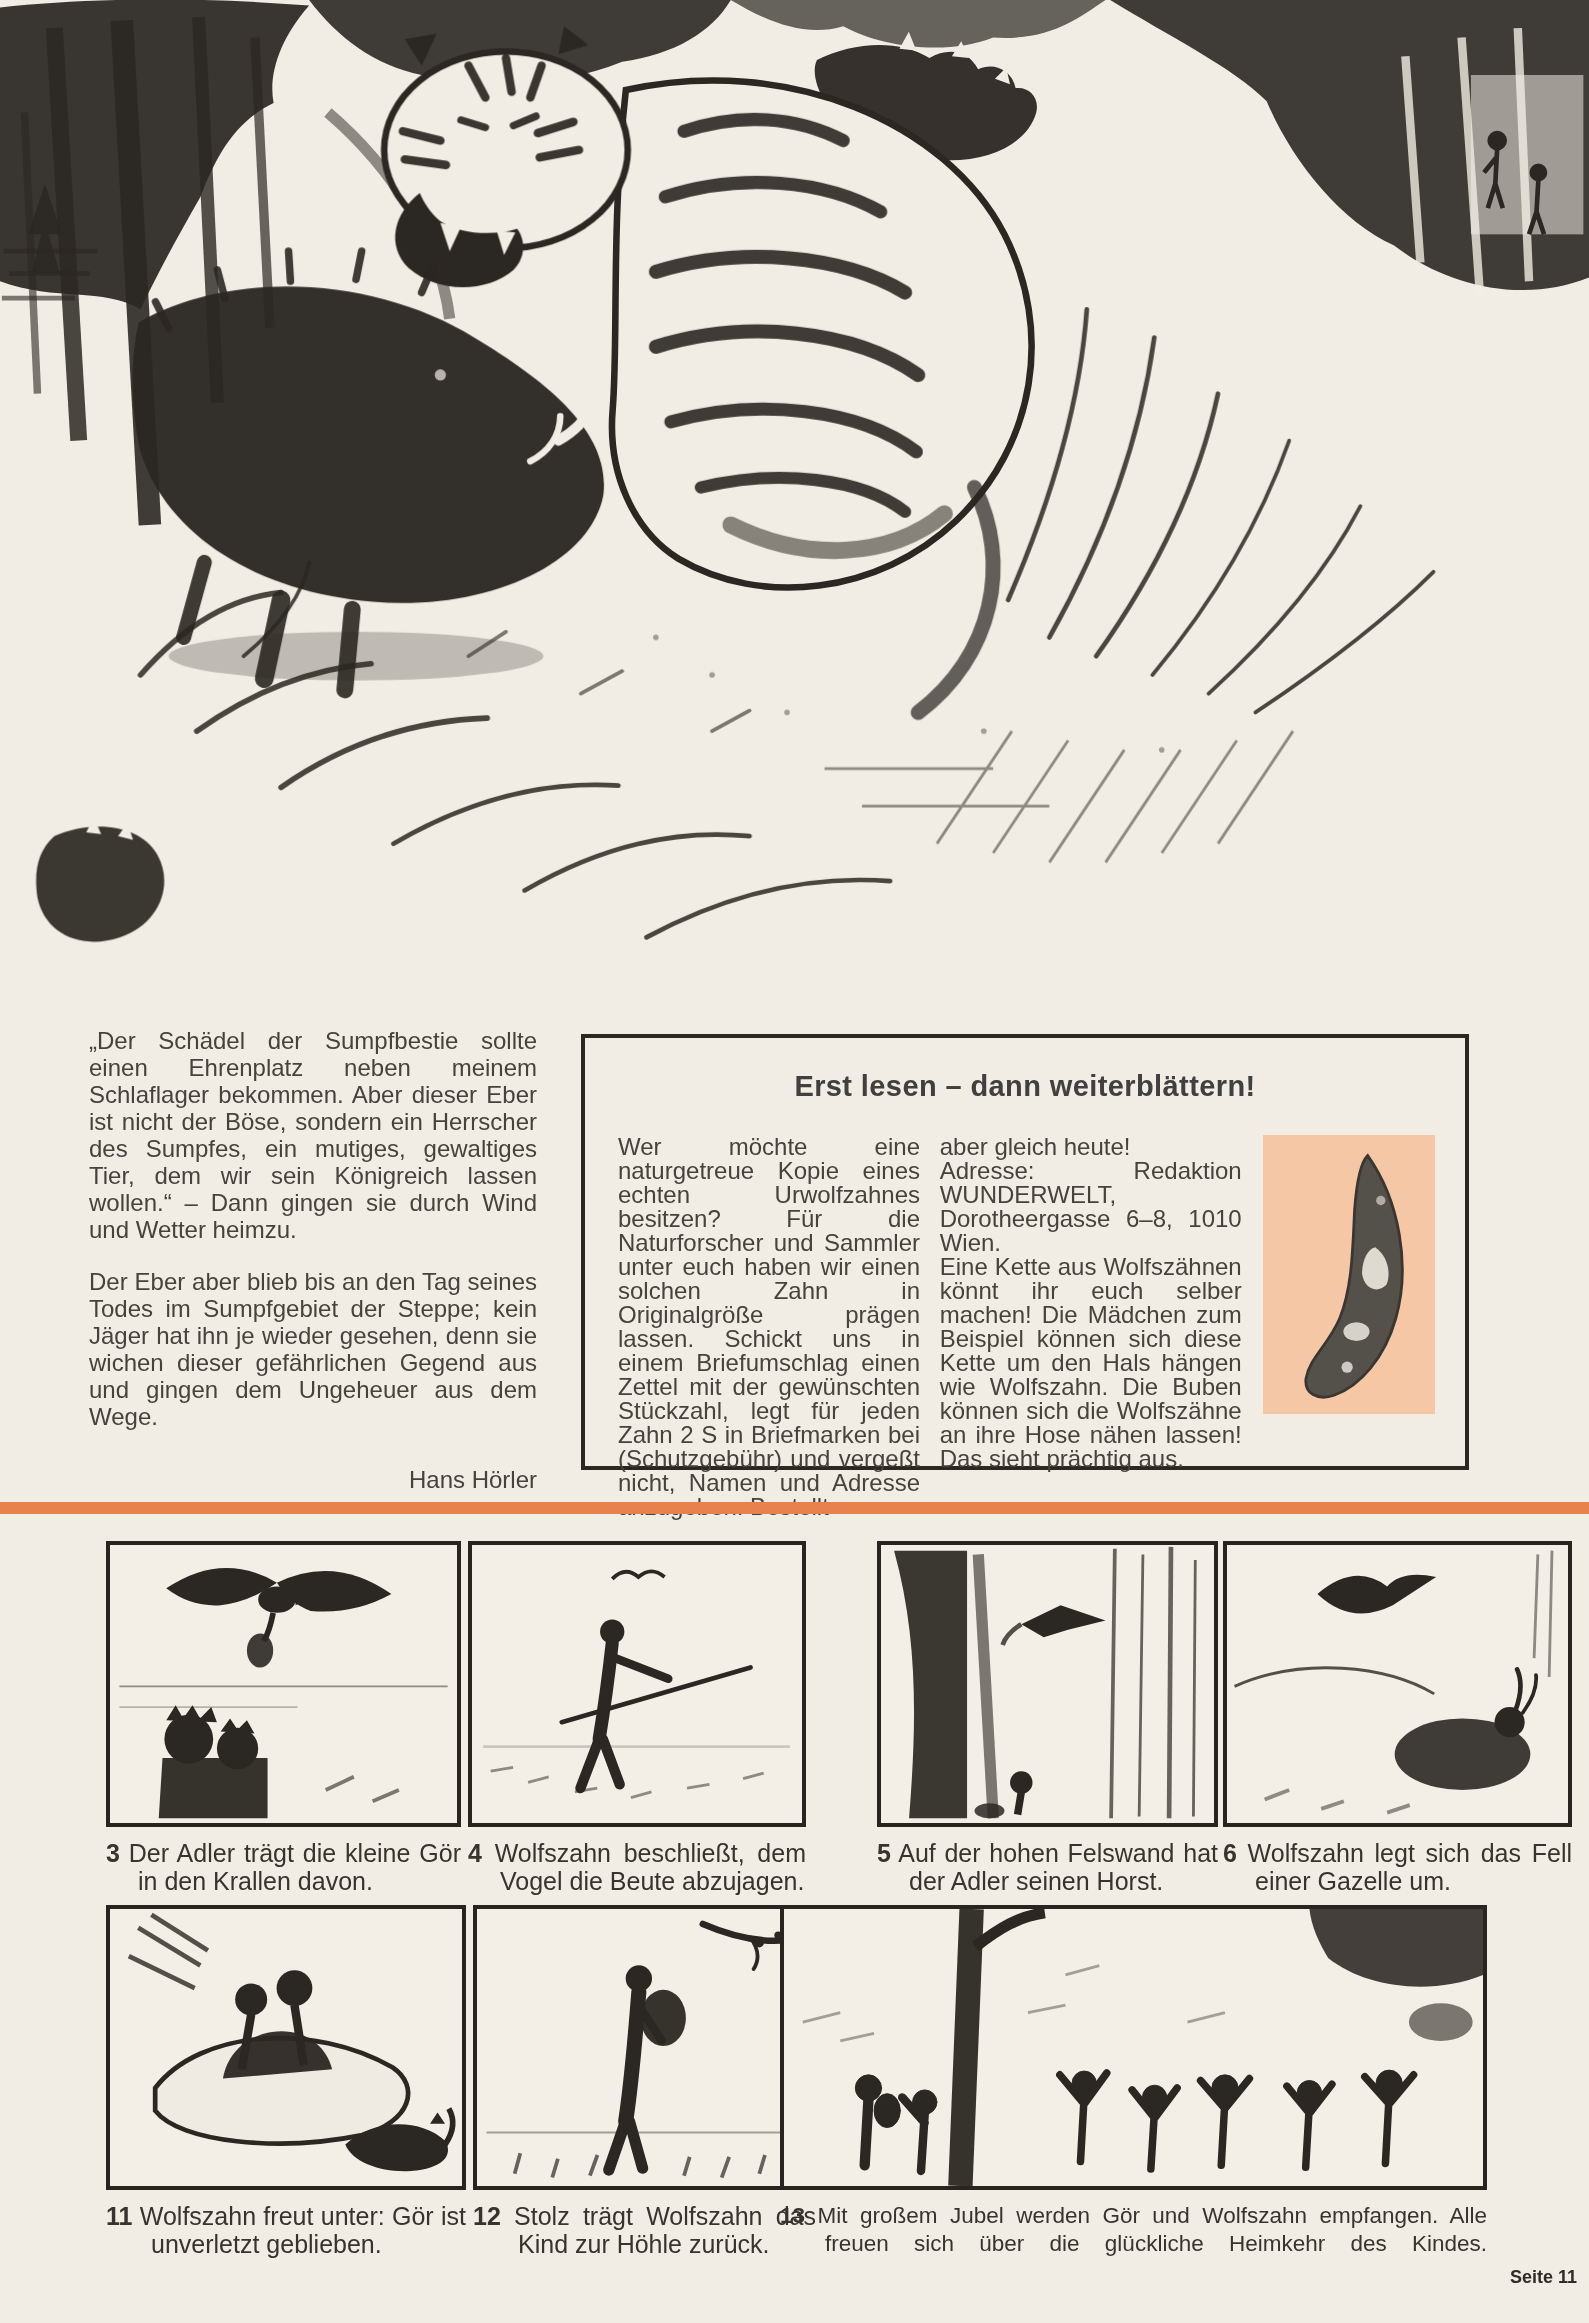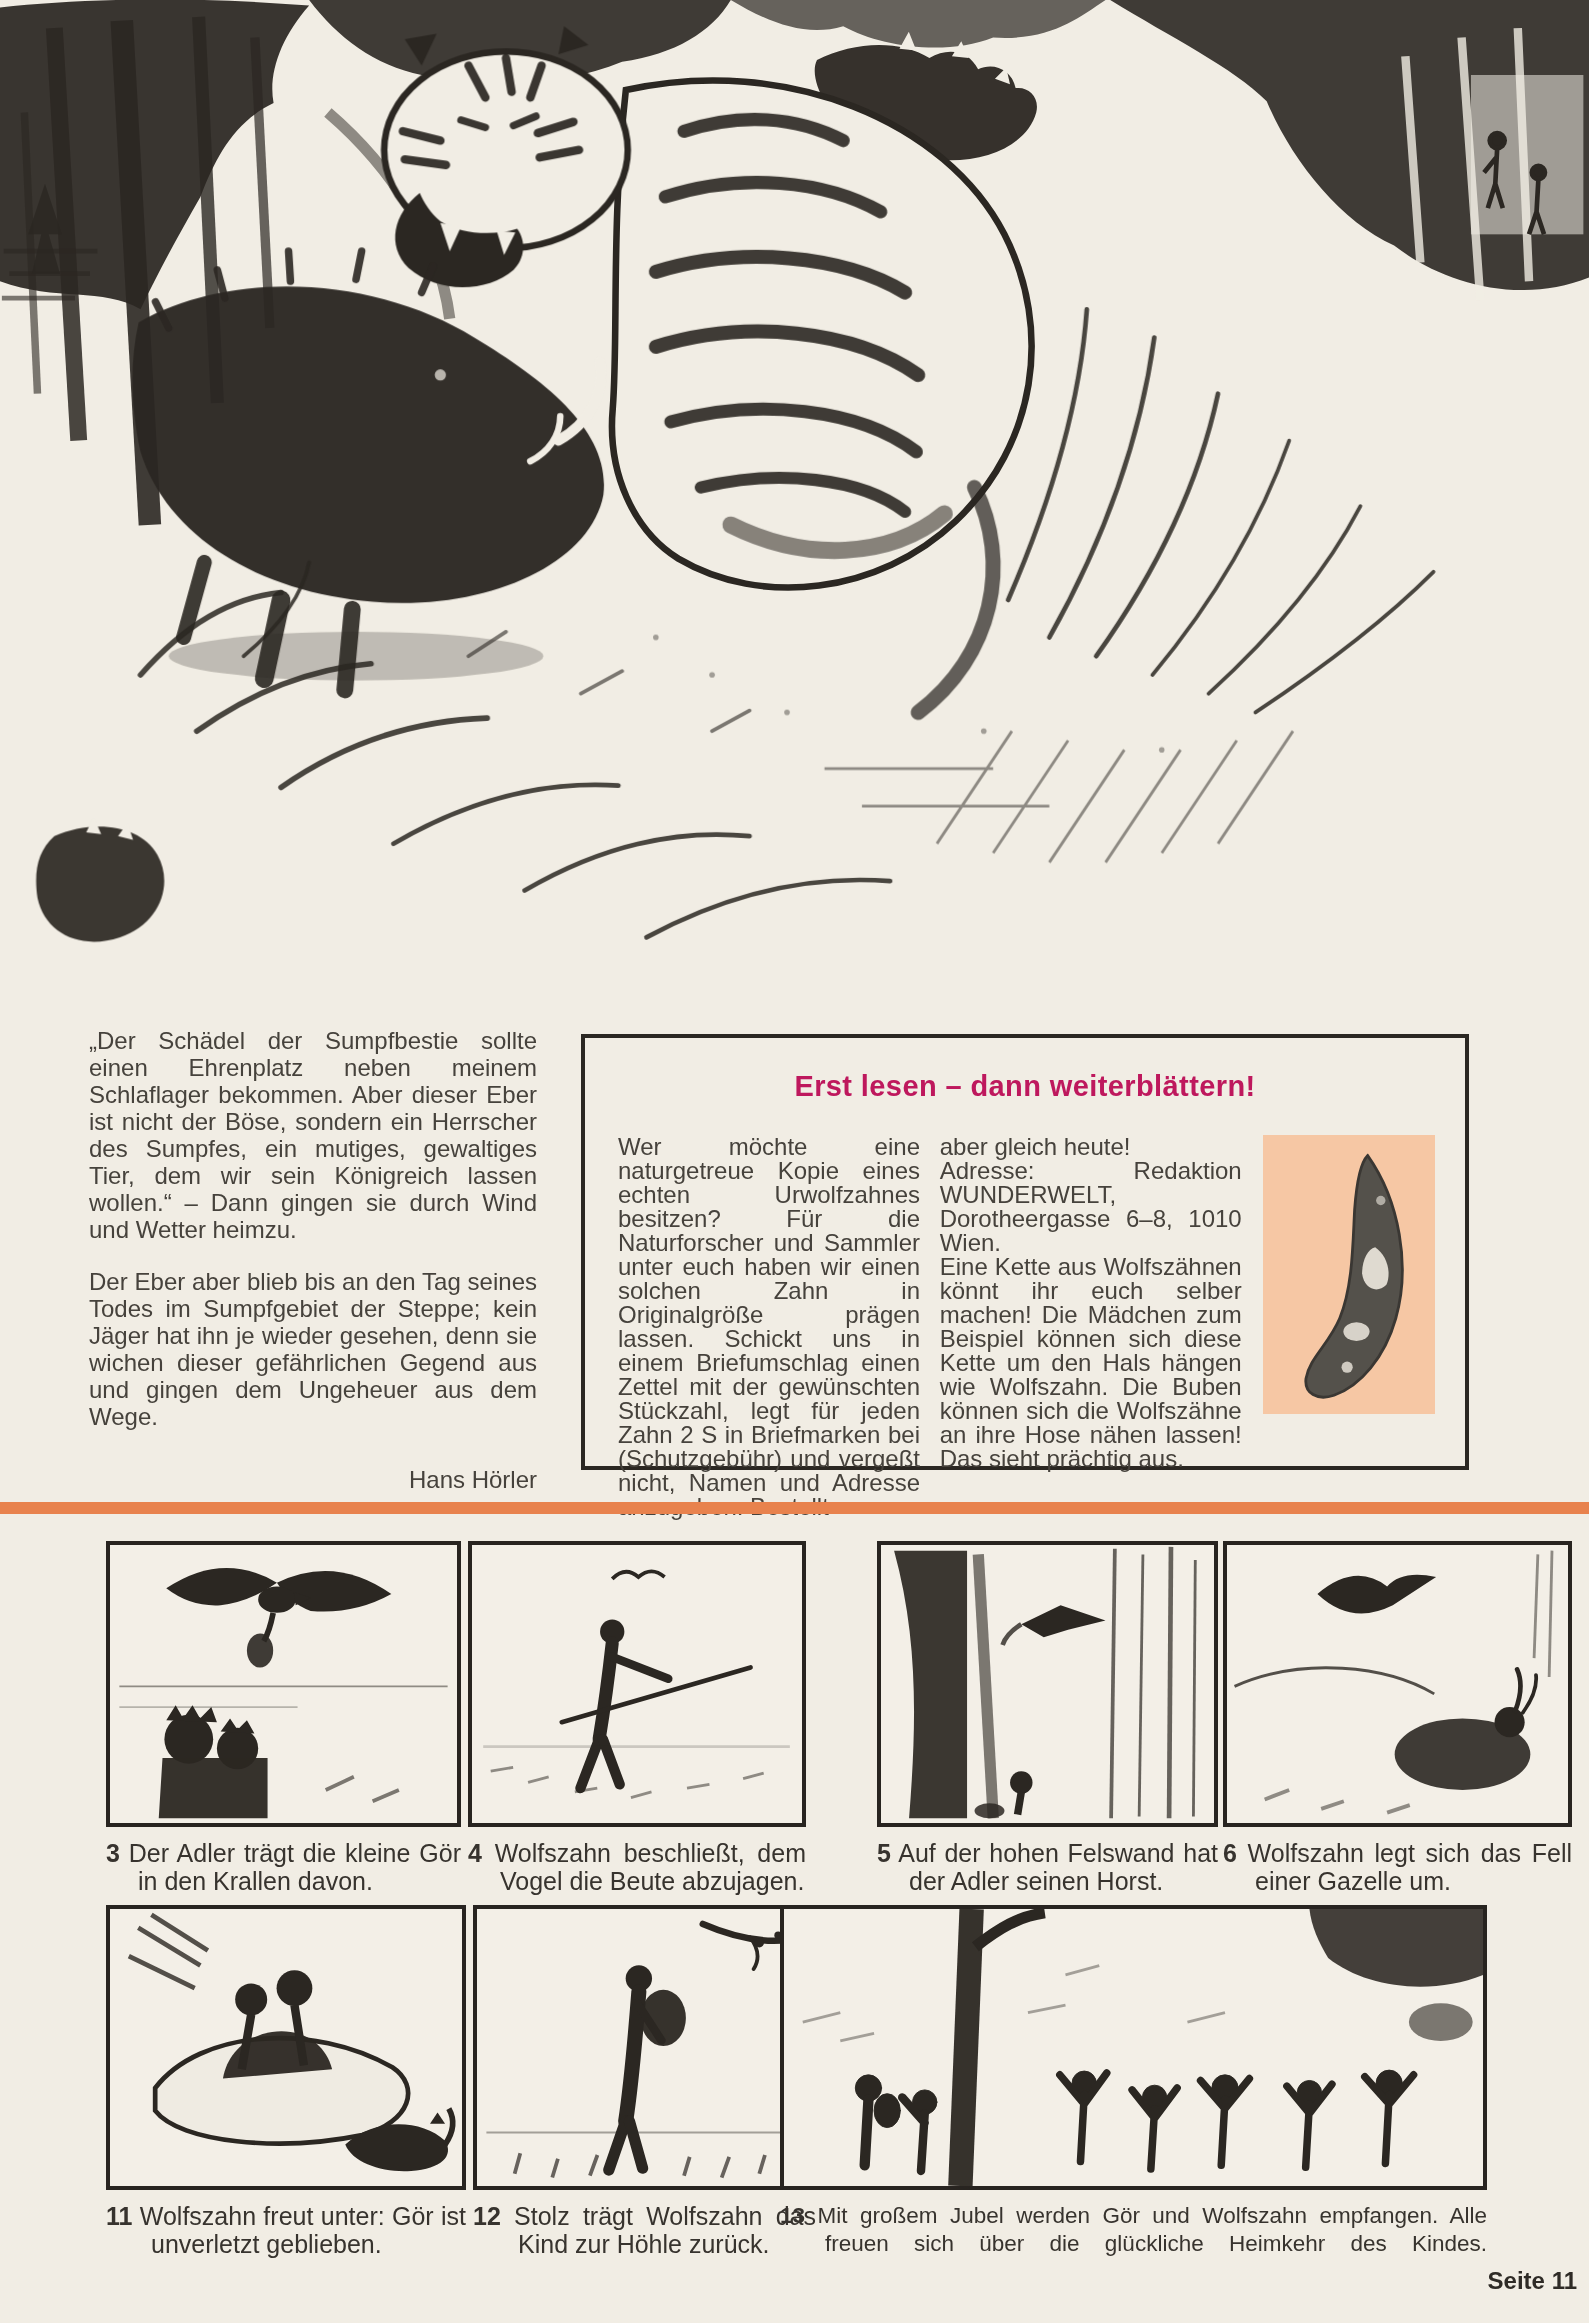--- a/index.html
+++ b/index.html
@@ -17,21 +17,21 @@
   .article{position:absolute;left:89px;top:1027px;width:448px;}
   .article p{margin:0 0 25px 0;font-size:24px;line-height:27px;text-align:justify;}
   .article .author{text-align:right;margin-top:36px;font-size:24px;}
 
   
   .promo-box{
     position:absolute;left:581px;top:1034px;width:888px;height:436px;
     border:4.7px solid #2b2722;box-sizing:border-box;background:#f1ede4;
   }
   .promo-title{
-    margin:32px 0 0 0;text-align:center;color:#be185d;
+    margin:32px 0 0 0;text-align:center;color:#404040;
     font-size:29px;font-weight:bold;letter-spacing:0.4px;
   }
   .promo-cols{display:flex;margin:32px 28px 0 33px;}
   .promo-col{width:302px;font-size:24px;line-height:24px;text-align:justify;}
   .promo-col p{margin:0;}
   .promo-col.right{margin-left:19.7px;}
   .tooth-wrap{width:172px;height:279px;margin-left:21.5px;background:#f6c7a4;flex:none;}
   .tooth-wrap svg{width:100%;height:100%;display:block;}
 
   
@@ -51,21 +51,21 @@
   .fig5{left:877px;top:1541px;width:341px;}
   .fig6{left:1183px;top:1541px;width:349px;margin-left:40px;}
   .fig11{left:106px;top:1905px;width:360px;}
   .fig12{left:473px;top:1905px;width:343px;}
   .fig13{left:780px;top:1905px;width:707px;}
   .fig13 figcaption{font-size:22.5px;text-align-last:justify;}
 
   
   .page-number{
     position:absolute;left:1403px;top:2267px;width:174px;text-align:right;
-    font-weight:bold;font-size:24px;color:#2f2b26;
+    font-weight:bold;font-size:18px;color:#2f2b26;
   }
   svg .ink{stroke:#2b2722;}
 </style>
 </head>
 <body>
 
 <div class="page">
 
   <div class="illustration">
     <svg viewBox="0 0 1696 1085" preserveAspectRatio="none">

